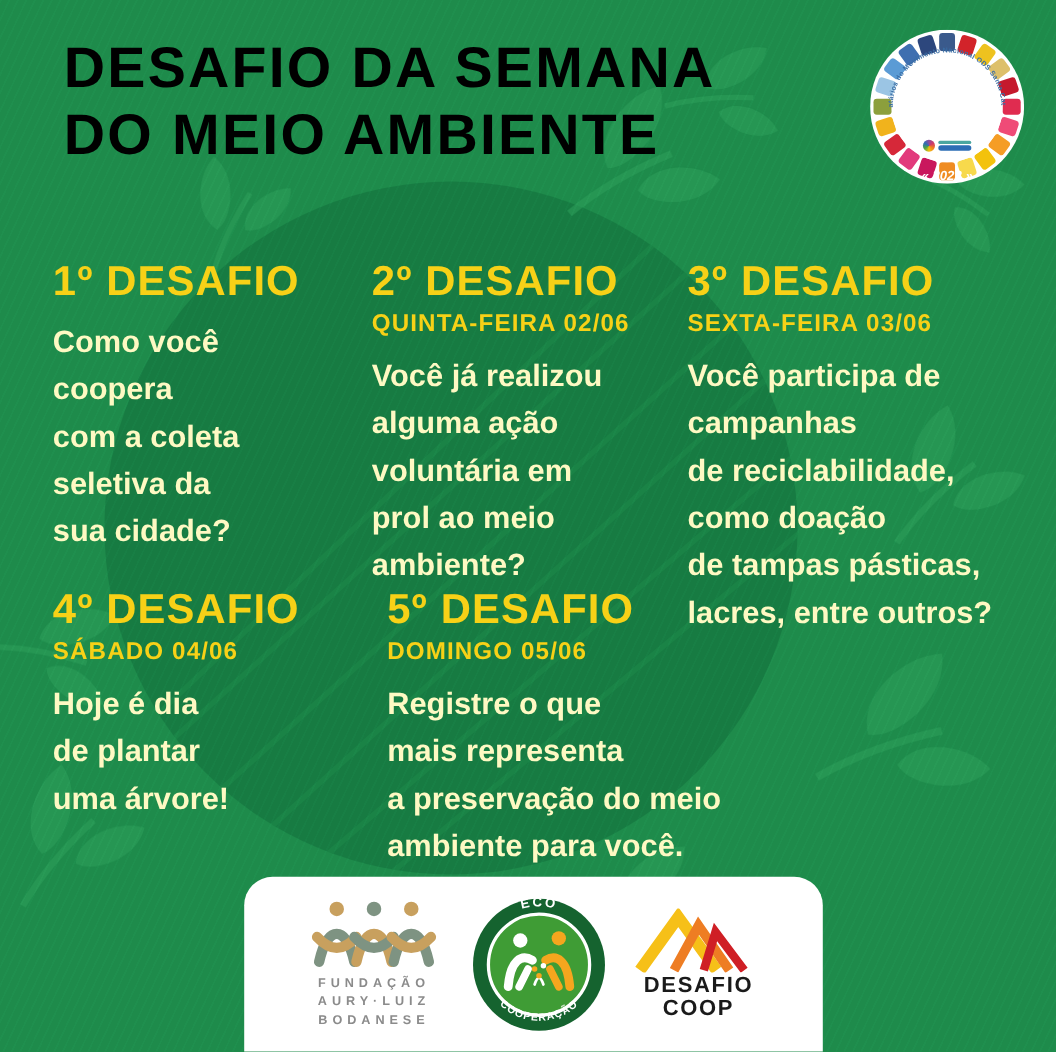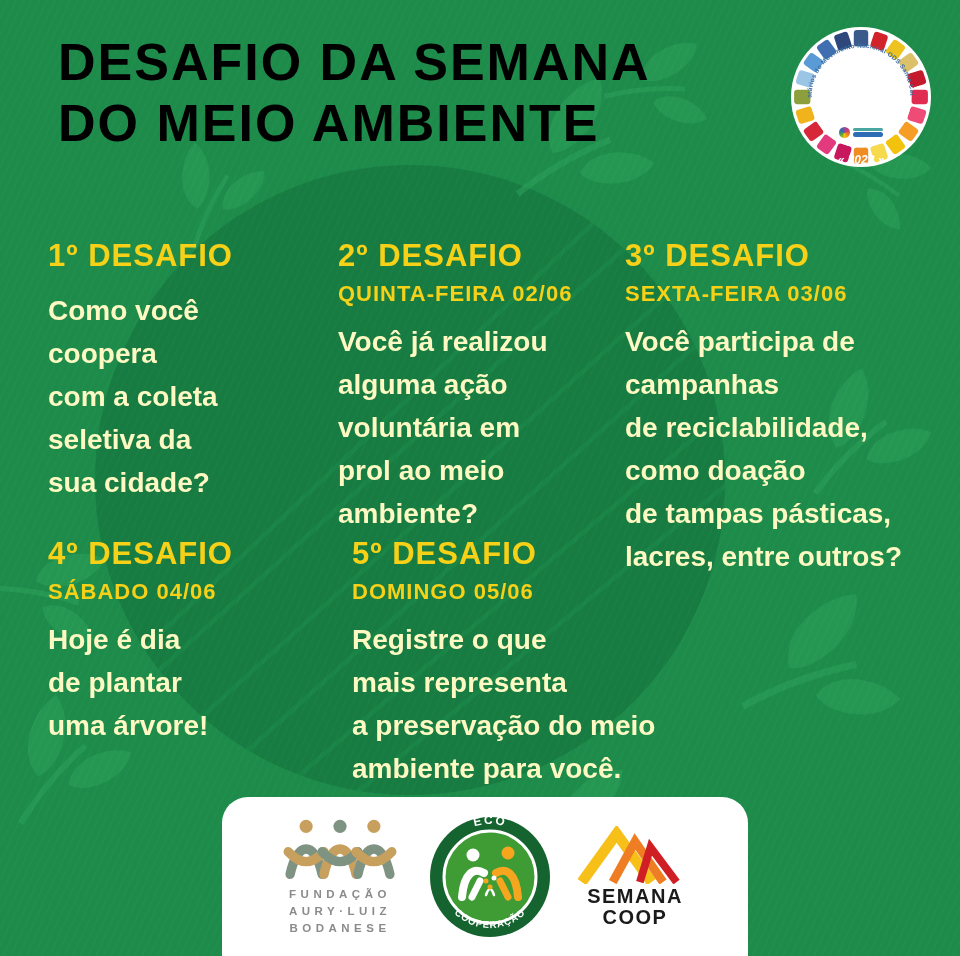--- a/index.html
+++ b/index.html
@@ -35,21 +35,21 @@
   .ods-logo-row{display:flex;align-items:center;gap:3px;margin-top:4px;height:12px;}
   .ods-pin{width:11px;height:11px;border-radius:50%;
     background:conic-gradient(#8c4d9e,#d23a68,#ef8022,#f2c20e,#4aa147,#2d6db5,#8c4d9e);}
   .ods-bars{display:flex;flex-direction:column;gap:1px;}
   .ods-bar1{width:30px;height:3px;background:#4aa6a0;border-radius:2px;}
   .ods-bar2{width:30px;height:5px;background:#2d6db5;border-radius:3px;}
   .ods-year{font-size:12px;font-weight:900;font-style:italic;margin-top:4px;}
 
   
   .card{position:absolute;}
-  .card .num{color:#f7d117;font-size:31px;font-weight:900;letter-spacing:1px;line-height:40px;}
+  .card .num{color:#f7d117;font-size:38px;font-weight:900;letter-spacing:1px;line-height:40px;}
   .card .date{color:#f7d117;font-size:22px;font-weight:900;letter-spacing:1px;margin-top:5px;}
   .card .body{color:#fef9c3;font-size:28px;font-weight:700;line-height:43px;margin-top:13px;white-space:pre-line;}
   #card-1{left:48px;top:236px;width:275px;}
   #card-2{left:338px;top:236px;width:280px;}
   #card-3{left:625px;top:236px;width:330px;}
   #card-4{left:48px;top:534px;width:285px;}
   #card-5{left:352px;top:534px;width:390px;}
 
   
   .footer-card{
@@ -254,19 +254,19 @@
 
     <div class="logo-aurora">
       <svg width="130" height="58" viewBox="0 0 130 60" xmlns="http://www.w3.org/2000/svg">
         <g fill="none" stroke-linejoin="miter">
           <path d="M10 58 L46 8 L82 58" stroke="#f6c018" stroke-width="11"></path>
           <path d="M42 58 L65 16 L94 58" stroke="#ee7d23" stroke-width="9"></path>
           <path d="M70 58 L81 22 L108 58" stroke="#cf1f25" stroke-width="8"></path>
         </g>
       </svg>
       <div class="aurora-text">
-        <div>SEMANA</div>
+        <div>DESAFIO</div>
         <div>COOP</div>
       </div>
     </div>
 
   </div>
 </div>
 
 </body></html>

